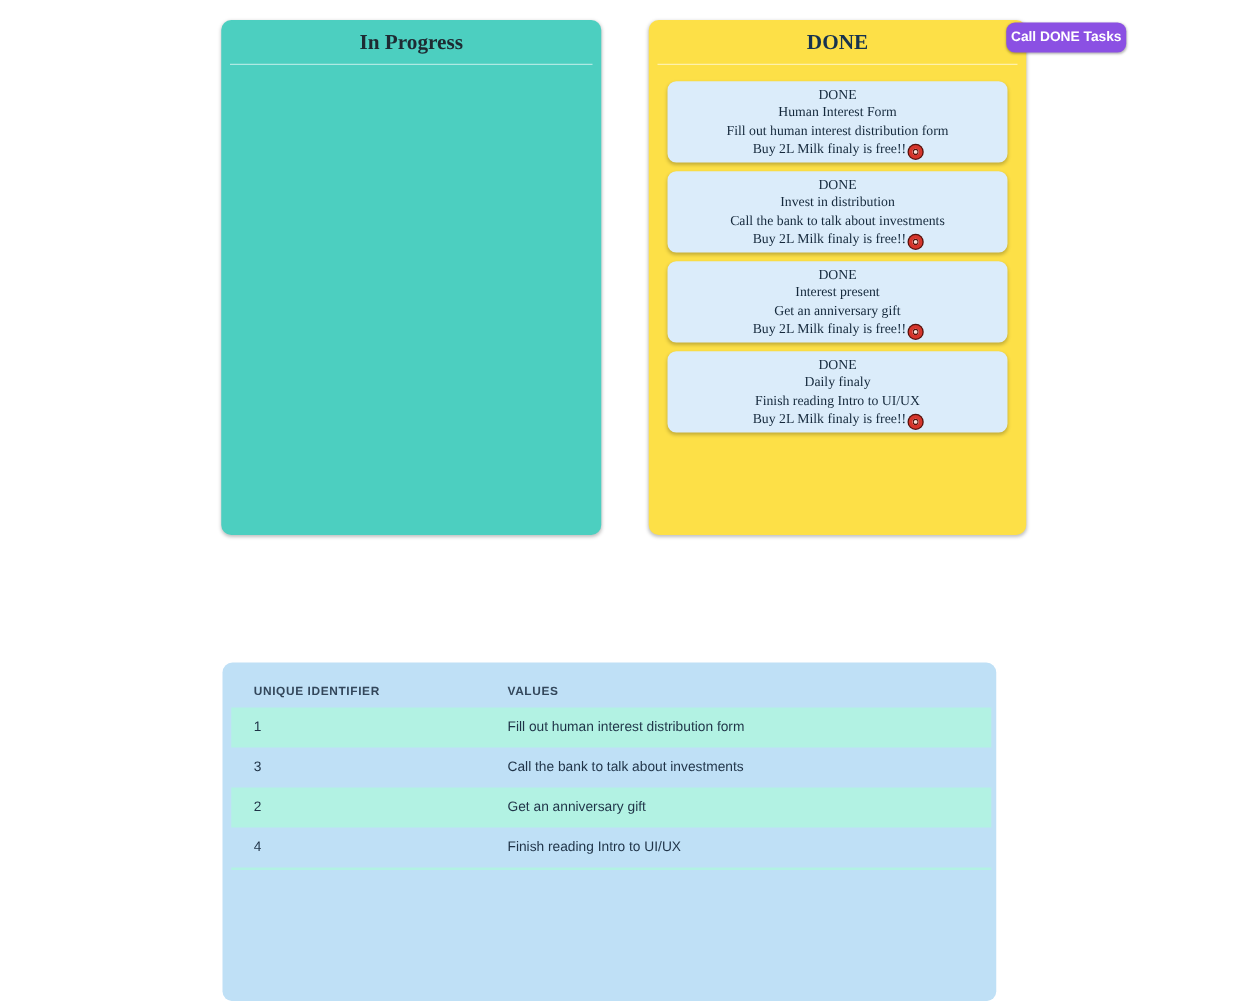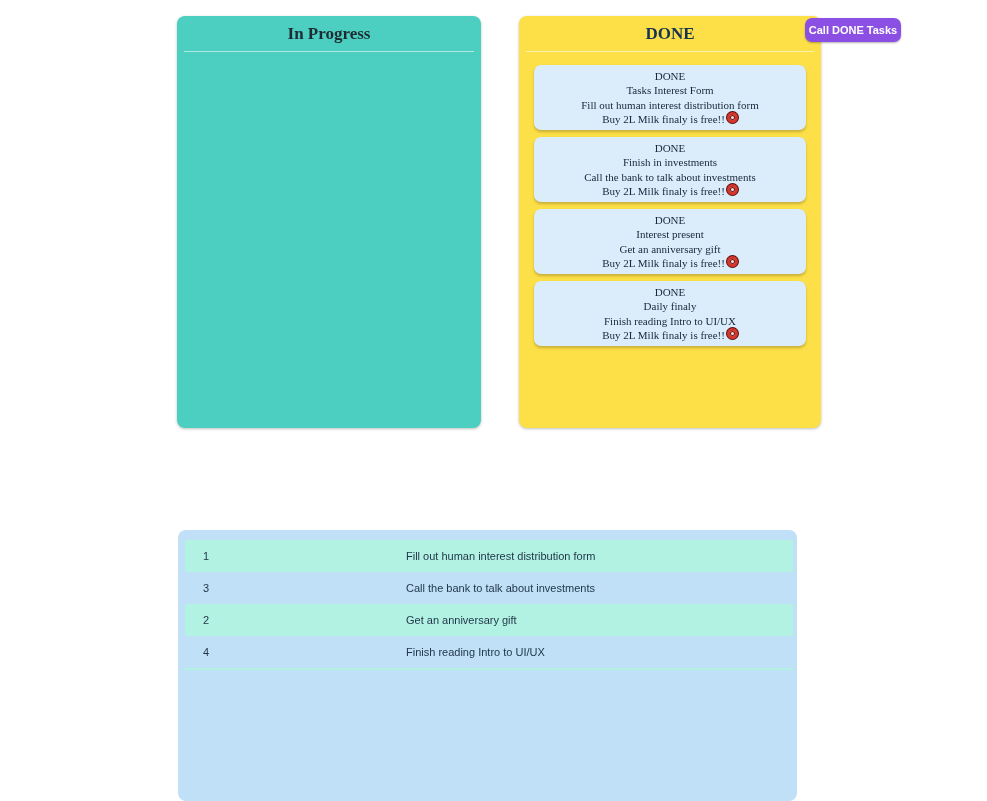--- a/index.html
+++ b/index.html
@@ -57,21 +57,21 @@
     display: flex;
     flex-direction: column;
     justify-content: center;
     align-items: center;
     text-align: center;
     font-size: 11px;
     line-height: 14.5px;
     color: #15293c;
     box-shadow: 0 2px 3px rgba(0,0,0,0.22);
   }
-  .card-note { display: inline-flex; align-items: flex-start; gap: 2px; }
+  .card-note { display: inline-flex; align-items: flex-end; gap: 2px; }
   .red-circle {
     display: inline-block;
     width: 11px;
     height: 11px;
     border-radius: 50%;
     border: 3px solid #d5352c;
     background: #f2e4da;
     box-shadow: 0 0 0 1px #55100a, inset 0 0 0 1px #55100a;
   }
 
@@ -141,31 +141,31 @@
 <div class="column column-inprogress">
   <div class="column-title">In Progress</div>
 </div>
 
 <div class="column column-done">
   <div class="column-title">DONE</div>
   <div class="cards">
 
       <div class="card">
         <div>DONE</div>
-        <div>Tasks Interest Form</div>
+        <div>Human Interest Form</div>
         <div>Fill out human interest distribution form</div>
         <div class="card-note">
           <span>Buy 2L Milk finaly is free!!</span>
           <span class="red-circle"></span>
         </div>
       </div>
 
       <div class="card">
         <div>DONE</div>
-        <div>Finish in investments</div>
+        <div>Invest in distribution</div>
         <div>Call the bank to talk about investments</div>
         <div class="card-note">
           <span>Buy 2L Milk finaly is free!!</span>
           <span class="red-circle"></span>
         </div>
       </div>
 
       <div class="card">
         <div>DONE</div>
         <div>Interest present</div>
@@ -185,20 +185,24 @@
           <span class="red-circle"></span>
         </div>
       </div>
 
   </div>
 </div>
 
 <button class="save-btn">Call DONE Tasks</button>
 
 <div class="table-panel">
+  <div class="thead">
+    <div class="th">UNIQUE IDENTIFIER</div>
+    <div class="th">VALUES</div>
+  </div>
 
     <div class="trow mint">
       <div>1</div>
       <div>Fill out human interest distribution form</div>
     </div>
 
     <div class="trow">
       <div>3</div>
       <div>Call the bank to talk about investments</div>
     </div>

